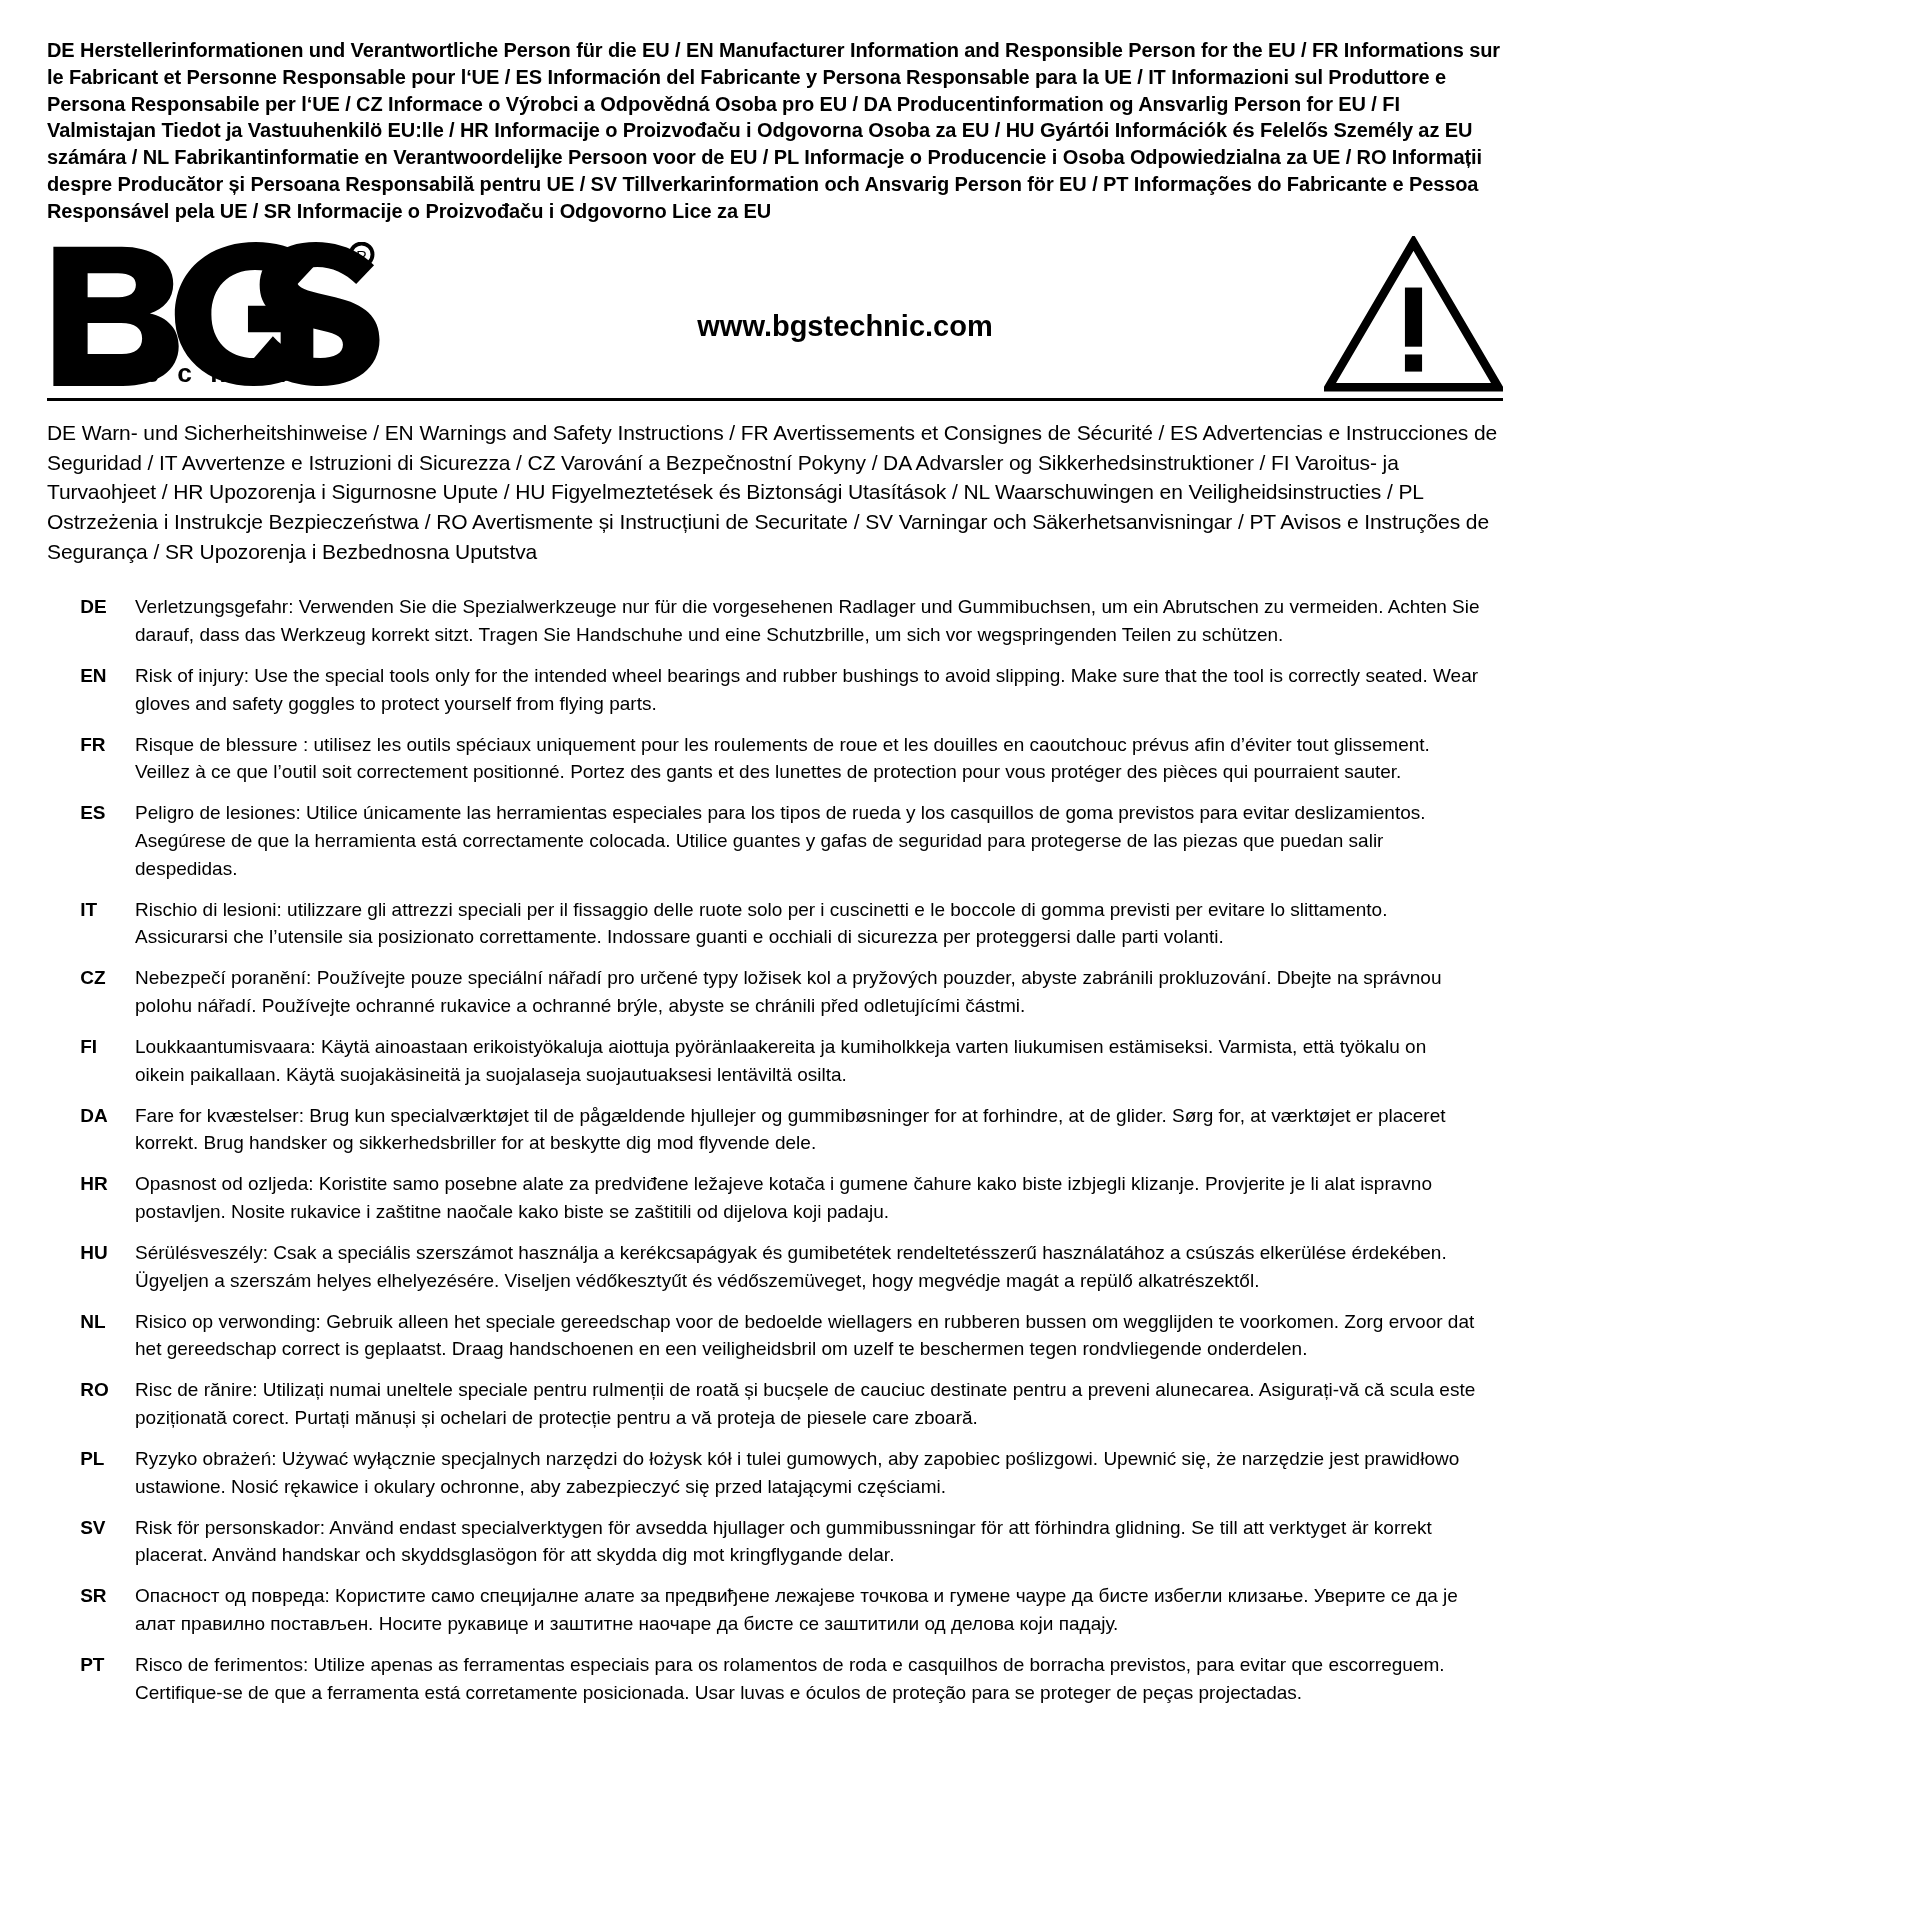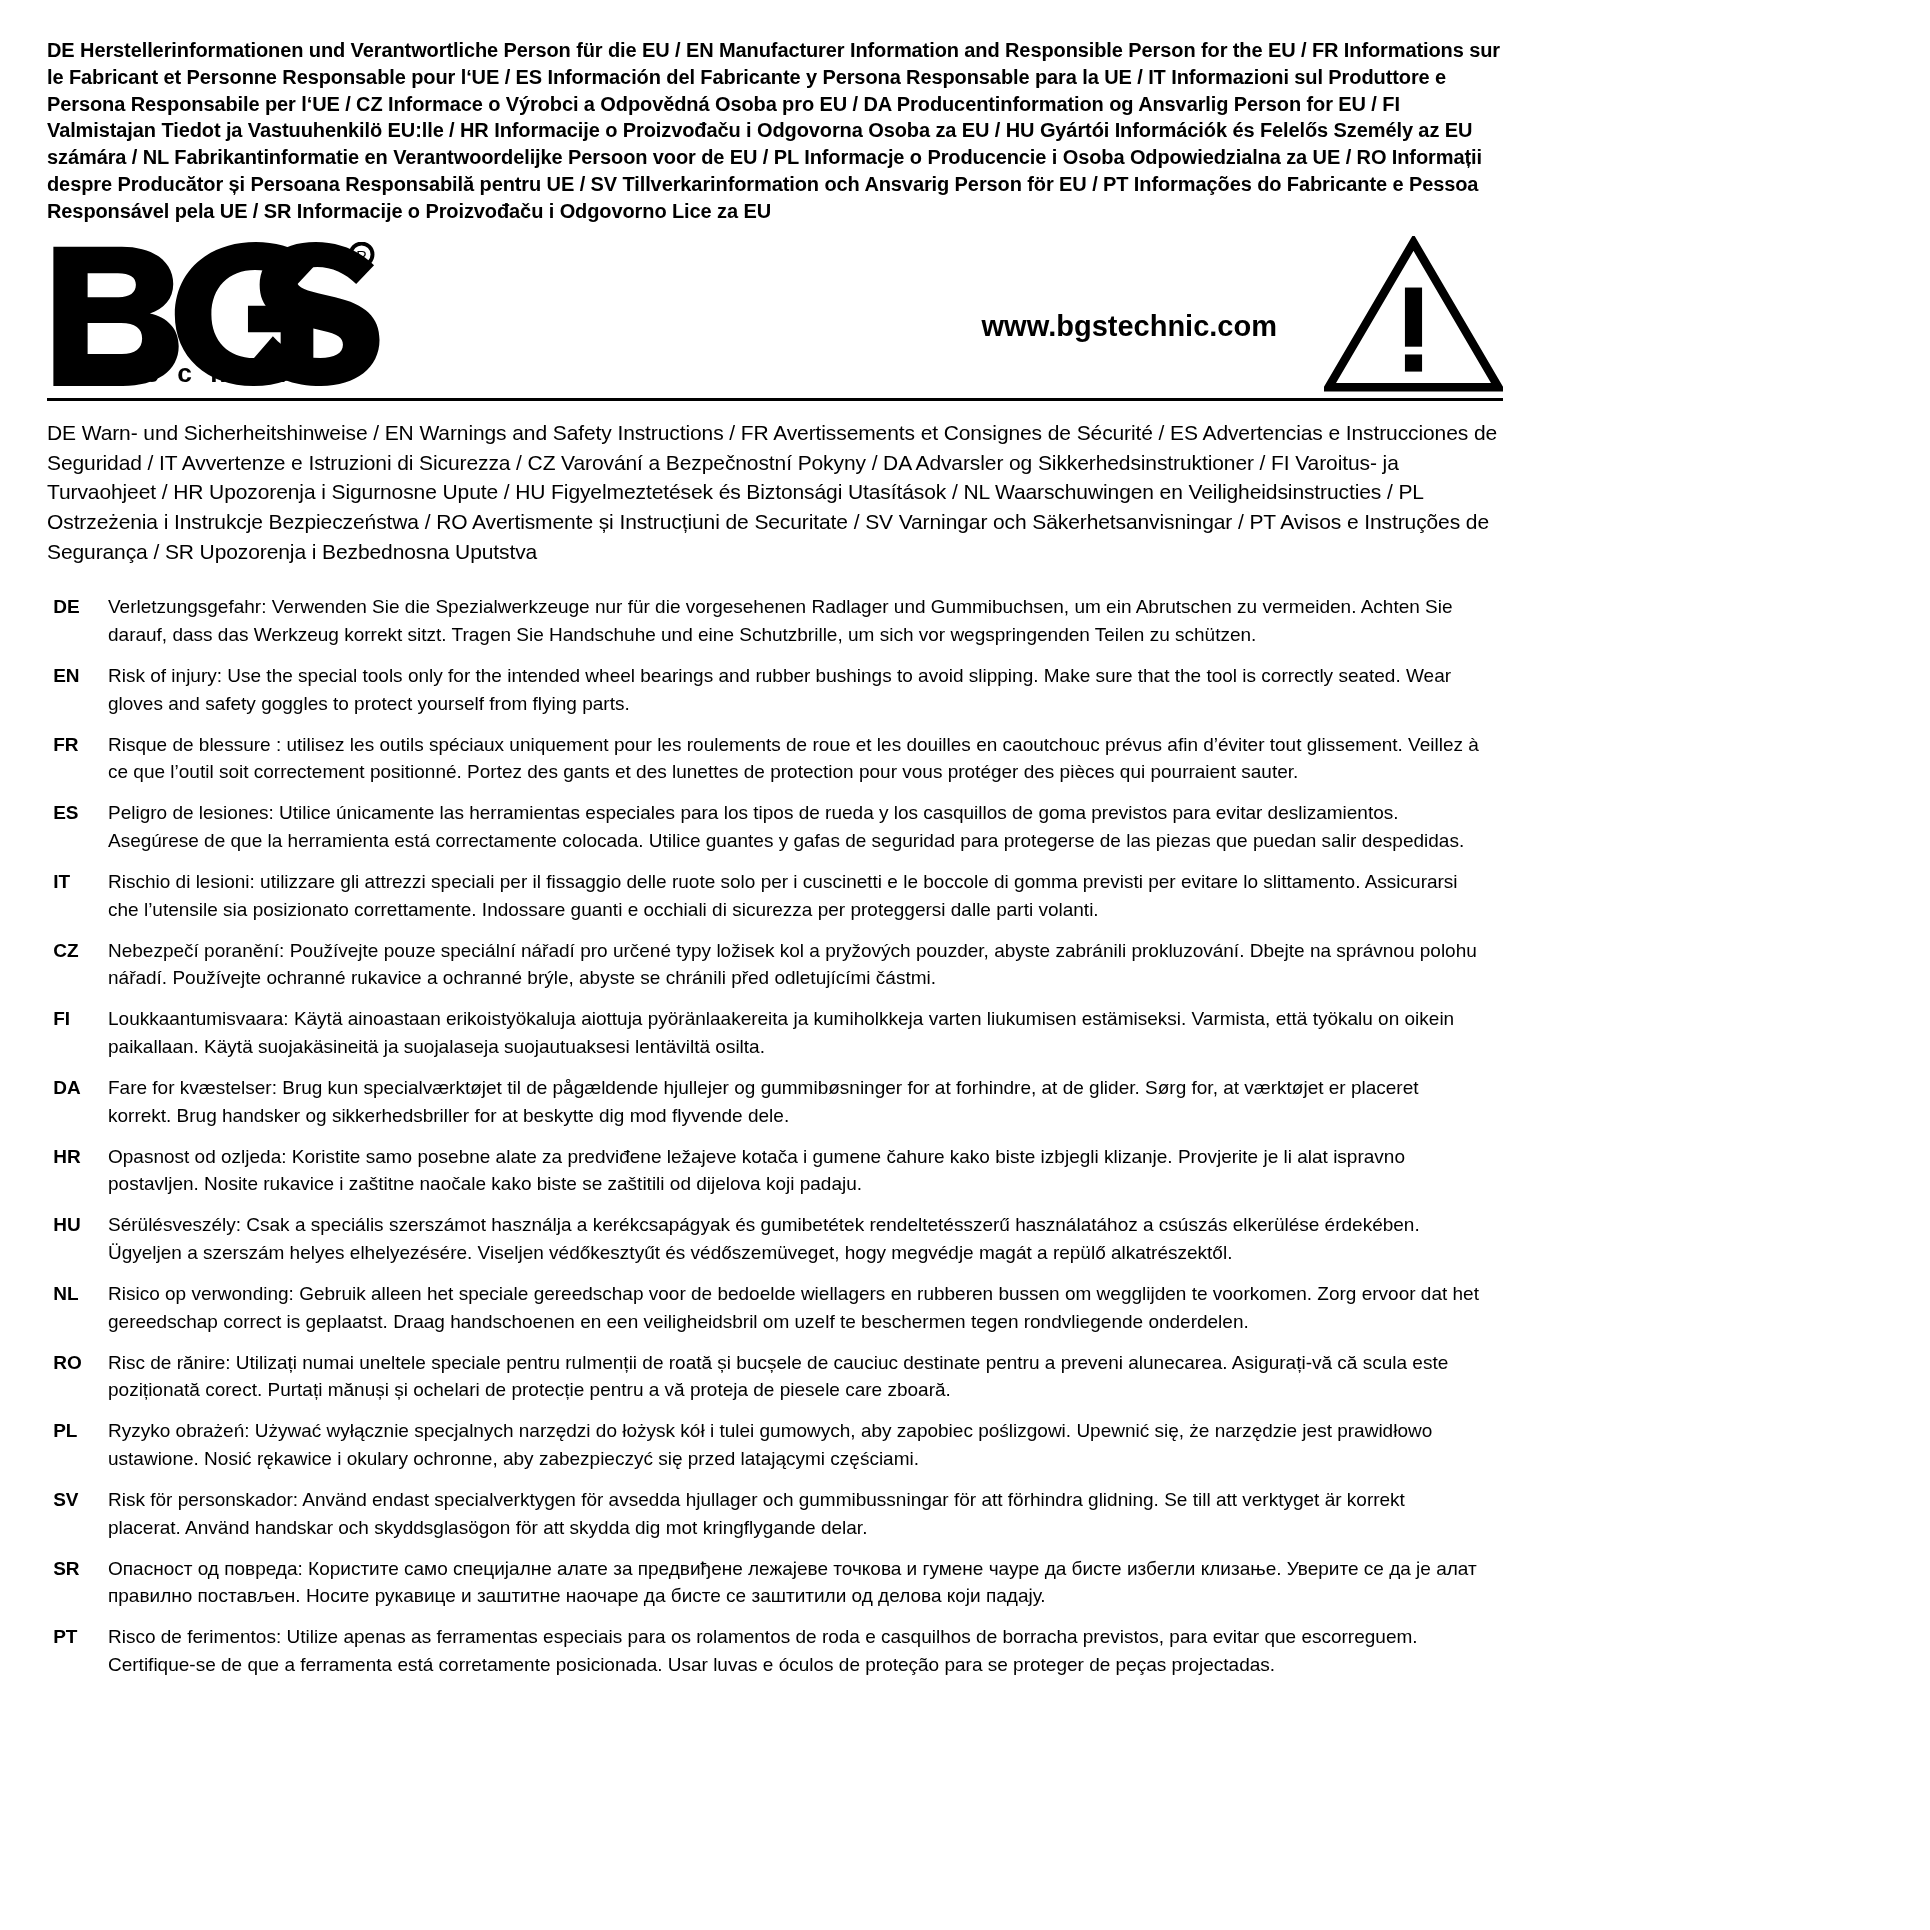--- a/index.html
+++ b/index.html
@@ -53,21 +53,21 @@
   .contact-cell {
     flex: 0 0 342px;
     font-size: 23px;
     line-height: 1.44;
     padding-top: 3.1px;
   }
   .web-cell {
     flex: 1 1 auto;
     font-size: 29px;
     font-weight: bold;
-    text-align: right;
+    text-align: center;
     padding-top: 26.5px;
   }
   .warn-cell {
     flex: 0 0 226px;
     display: flex;
     justify-content: flex-end;
     align-items: center;
   }
   .rule {
     border: 0;
@@ -81,20 +81,21 @@
     font-weight: normal;
     line-height: 1.42;
     letter-spacing: -0.1px;
     margin: 0 0 26.5px 0;
   }
 
   
   .para {
     display: flex;
     margin-bottom: 13.2px;
+    margin-left: 27px;
   }
   .para-code {
     flex: 0 0 61px;
     font-size: 19px;
     font-weight: bold;
     line-height: 1.46;
     padding-left: 6.2px;
     box-sizing: border-box;
   }
   .para-text {

